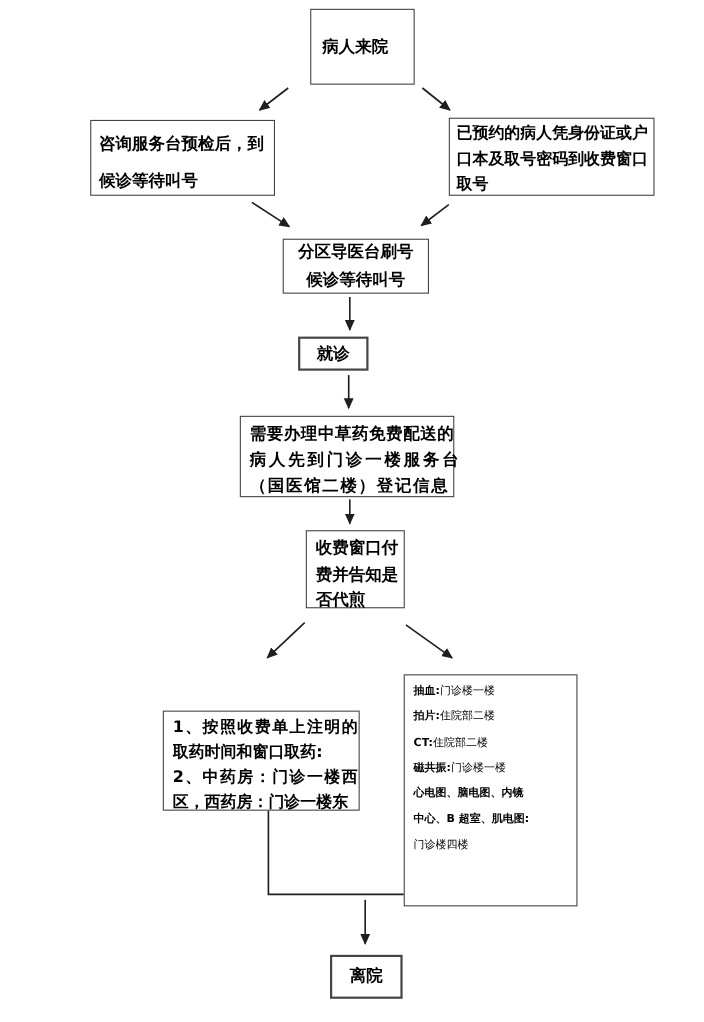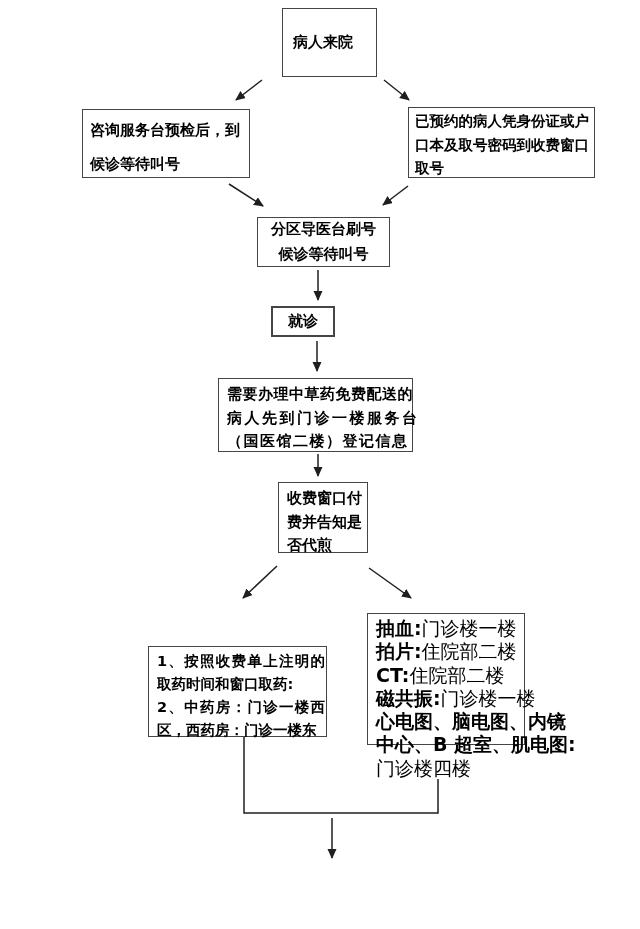--- a/index.html
+++ b/index.html
@@ -54,22 +54,22 @@
               padding: 4px 8px; }
   #n-herbal .ln:nth-child(1) { letter-spacing: 0.5px; text-align: center; }
   #n-herbal .ln:nth-child(2) { letter-spacing: 2.5px; }
   #n-herbal .ln:nth-child(3) { letter-spacing: 1.5px; }
   #n-payment { left: 278px; top: 482px; width: 90px; height: 71px;
                padding: 4px 8px; }
   #n-pharmacy { left: 148px; top: 614px; width: 179px; height: 91px;
                 padding: 3px 8px; line-height: 23px; font-size: 14.5px; margin-top: 32px; }
   #n-pharmacy .ln:nth-child(1) { letter-spacing: 1.3px; }
   #n-pharmacy .ln:nth-child(3) { letter-spacing: 1.3px; }
-  #n-exams { left: 367px; top: 613px; width: 158px; height: 132px;
-             padding: 3px 8px; line-height: 23.3px; font-size: 19px; }
+  #n-exams { left: 367px; top: 613px; width: 158px; height: 211px;
+             padding: 3px 8px; line-height: 23.3px; font-size: 10px; }
   #n-exams .loc { font-weight: 400; }
   #n-leave { left: 300px; top: 868px; width: 66px; height: 40px;
              border-width: 2px; }
 
   .connectors line, .connectors path {
     stroke: #1f1f1f;
     stroke-width: 1.5;
     fill: none;
   }
   .connectors marker path { fill: #1f1f1f; stroke: none; }
@@ -144,14 +144,17 @@
   <div class="node" id="n-exams">
     <div class="ln"><span class="lbl">抽血:</span><span class="loc">门诊楼一楼</span></div>
     <div class="ln"><span class="lbl">拍片:</span><span class="loc">住院部二楼</span></div>
     <div class="ln"><span class="lbl">CT:</span><span class="loc">住院部二楼</span></div>
     <div class="ln"><span class="lbl">磁共振:</span><span class="loc">门诊楼一楼</span></div>
     <div class="ln"><span class="lbl">心电图、脑电图、内镜</span><span class="loc"></span></div>
     <div class="ln"><span class="lbl">中心、B 超室、肌电图:</span><span class="loc"></span></div>
     <div class="ln"><span class="lbl"></span><span class="loc">门诊楼四楼</span></div>
   </div>
 
+  <div class="node center-txt" id="n-leave">
+    <div class="ln">离院</div>
+  </div>
 
 </div>
 
 </body></html>

